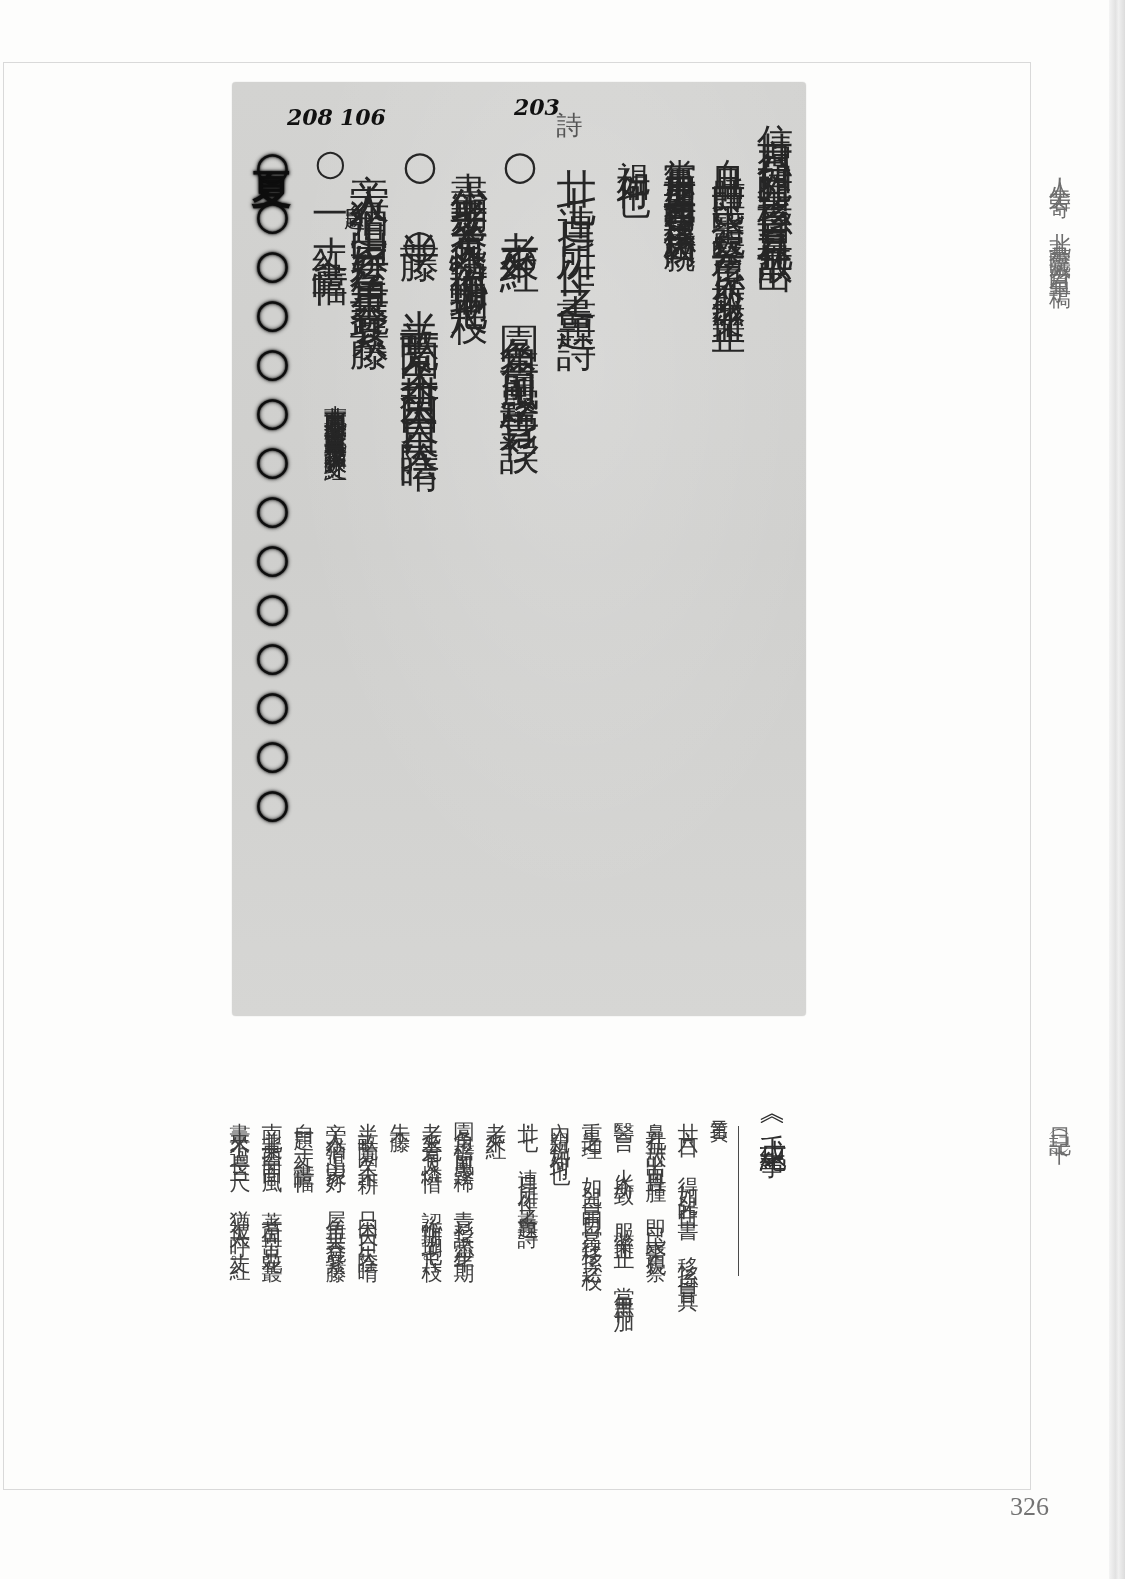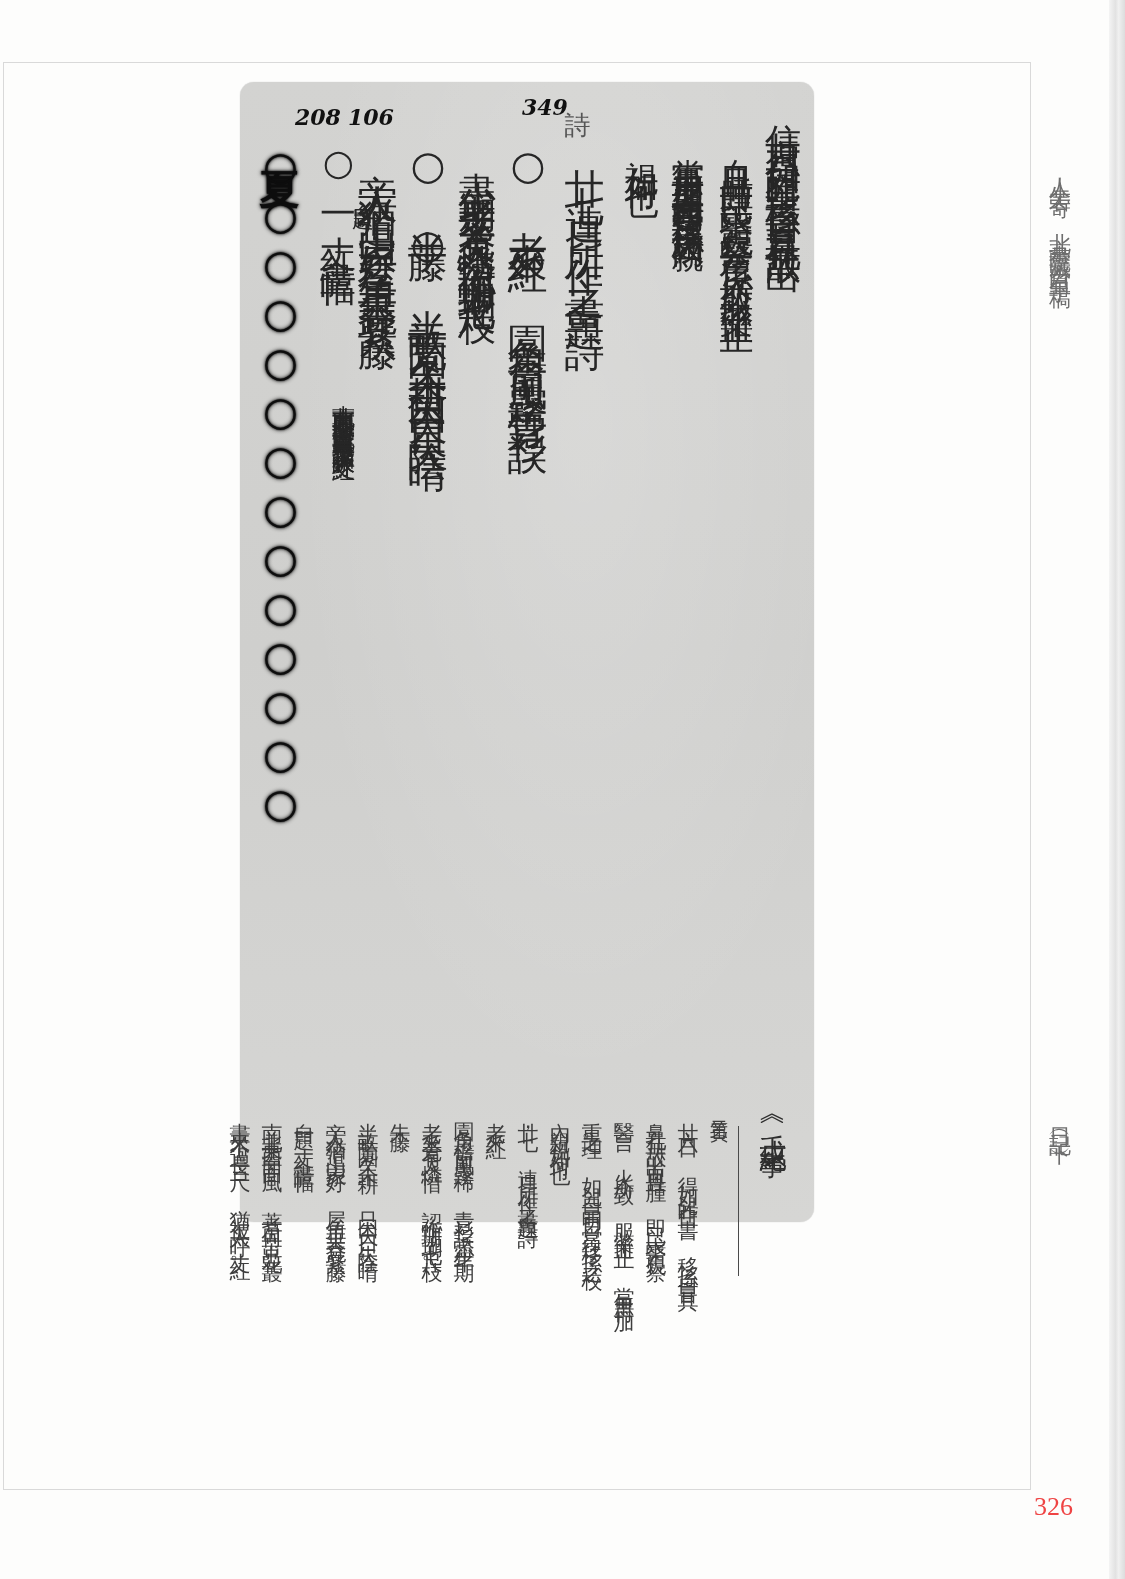--- a/index.html
+++ b/index.html
@@ -11,25 +11,25 @@
   }
   .page-edge {
     position:absolute; top:0; right:0; width:16px; height:1579px;
     background:linear-gradient(to right,#f4f4f4,#e2e2e2 40%,#f0f0f0 60%,#dcdcdc);
   }
   .frame {
     position:absolute; left:3px; top:62px; width:1028px; height:1428px;
     border:1px solid #d9d9d9; box-sizing:border-box;
   }
   .manuscript {
-    position:absolute; left:240px; top:82px; width:574px; height:1140px;
+    position:absolute; left:232px; top:82px; width:574px; height:934px;
     background:
       radial-gradient(ellipse at 60% 30%, rgba(255,255,255,0.18), rgba(255,255,255,0) 60%),
       linear-gradient(180deg,#d3d3d1 0%,#cfcfcd 50%,#d6d6d4 100%);
-    border-radius:14px;
+    border-radius:4px;
     box-shadow:0 0 1px #b8b8b8;
     overflow:hidden;
   }
   .ms-col {
     position:absolute; top:0;
     writing-mode:vertical-rl; text-orientation:upright;
     font-family:"DejaVu Serif", serif;
     color:#262626; letter-spacing:6px; line-height:1;
   }
   .ms-num {
@@ -65,33 +65,33 @@
   .title-col {
     font-size:27px; letter-spacing:6px; color:#2e2e2e; width:40px;
     padding-top:0px;
   }
   .divider {
     width:1px; background:#4a4a4a; height:150px; margin:20px 8px 0 4px;
   }
   .subtitle-col { font-size:18px; letter-spacing:2px; width:30px; margin-right:6px; }
   .page-number {
     position:absolute; left:1010px; top:1492px;
-    font-family:"Liberation Serif", serif; font-size:26px; color:#ef4444;margin-left:24px;
+    font-family:"Liberation Serif", serif; font-size:26px; color:#737373;
   }
 </style>
 </head>
 <body>
 
 <div class="page-edge"></div>
 <div class="frame"></div>
 
 <div class="manuscript">
   <span class="ms-num" style="left:55px; top:22px;">208</span>
   <span class="ms-num" style="left:108px; top:22px;">106</span>
-  <span class="ms-num" style="left:282px; top:12px;">349</span>
+  <span class="ms-num" style="left:282px; top:12px;">203</span>
   <span class="ms-col" style="left:325px; top:8px; font-size:26px; color:#555;">詩</span>
 
   <div class="ms-col" style="left:525px; top:14px; font-size:36px; height:920px; letter-spacing:7px;">信廿六日得如兒昨日書移孫自言其鼻孔無故出</div>
   <div class="ms-col" style="left:480px; top:50px; font-size:34px; height:880px; letter-spacing:9px;">血且腫即已求醫視察醫言係火所致服藥血止</div>
   <div class="ms-col" style="left:432px; top:50px; font-size:33px; height:880px; letter-spacing:4px;">當無再加重之理如兒自言明日當往移孫之校內親</div>
   <div class="ms-col" style="left:385px; top:52px; font-size:34px; letter-spacing:8px;">視如何也</div>
   <div class="ms-col" style="left:325px; top:55px; font-size:40px; letter-spacing:18px;">廿七連日所作之畫題詩</div>
   <div class="ms-col" style="left:268px; top:60px; font-size:40px; letter-spacing:12px;">○老來紅○園角簷前風露稀青衫誤</div>
   <div class="ms-col" style="left:218px; top:60px; font-size:38px; letter-spacing:8px;">盡少年期老來竟有人憐惜認作珊瑚七尺枝</div>
   <div class="ms-col" style="left:168px; top:60px; font-size:40px; letter-spacing:11px;">○半藤○半畝荒園久未耕只因天日失陰晴</div>

